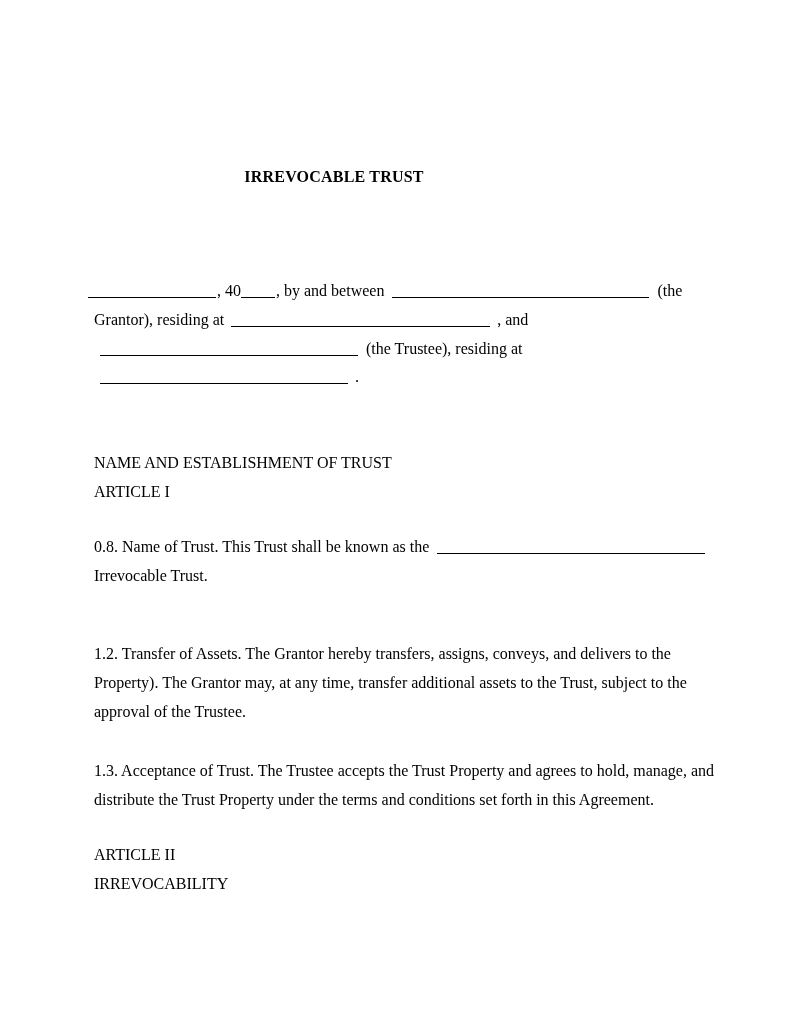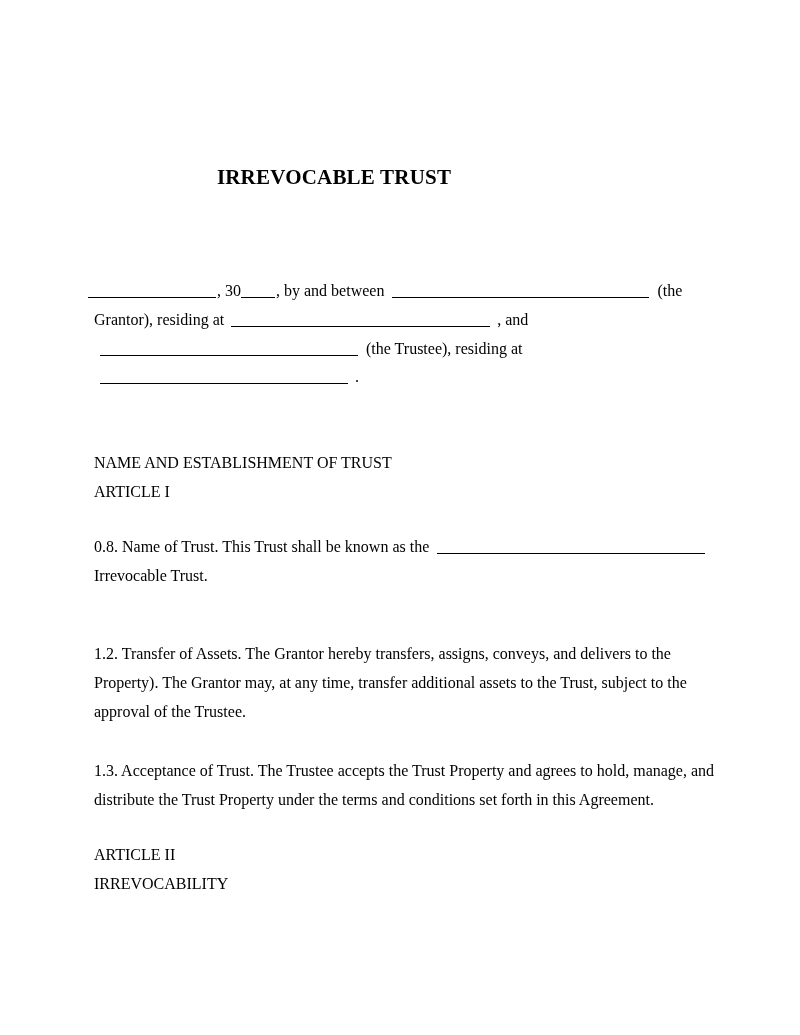--- a/index.html
+++ b/index.html
@@ -6,21 +6,21 @@
   .page{
     position:relative;
     width:800px;height:1035px;
     background:#ffffff;color:#000000;
     font-family:"Liberation Serif", serif;
     font-size:16px;line-height:28.8px;
     overflow:hidden;
   }
   .block{position:absolute;left:94px;width:620px;}
   .line{white-space:nowrap;}
-  .title-block{left:0;width:668px;text-align:center;font-size:21px;font-weight:700;letter-spacing:0.2px;}
+  .title-block{left:0;width:668px;text-align:center;font-size:16px;font-weight:700;letter-spacing:0.2px;}
   #title{top:163px;}
   #p1{top:277px;}
   #art1{top:449px;}
   #s11{top:533px;}
   #s12{top:617px;margin-top:23px;}
   #s13{top:757px;}
   #art2{top:841px;}
   .blank{
     display:inline-block;
     height:0;
@@ -39,21 +39,21 @@
 </head>
 <body>
 
 <div class="page">
 
   <div id="title" class="block title-block">
     <span>IRREVOCABLE TRUST</span>
   </div>
 
   <div id="p1" class="block">
-    <div class="line"><span class="blank b-date"></span><span>, 30</span><span class="blank b-yr"></span><span>, by and between</span><span class="blank b-grantor"></span><span>(the</span></div>
+    <div class="line"><span class="blank b-date"></span><span>, 40</span><span class="blank b-yr"></span><span>, by and between</span><span class="blank b-grantor"></span><span>(the</span></div>
     <div class="line"><span>Grantor), residing at</span><span class="blank b-addr1"></span><span>, and</span></div>
     <div class="line"><span class="blank b-trustee"></span><span>(the Trustee), residing at</span></div>
     <div class="line"><span class="blank b-addr2"></span><span>.</span></div>
   </div>
 
   <div id="art1" class="block">
     <div class="line">NAME AND ESTABLISHMENT OF TRUST</div>
     <div class="line">ARTICLE I</div>
   </div>
 

